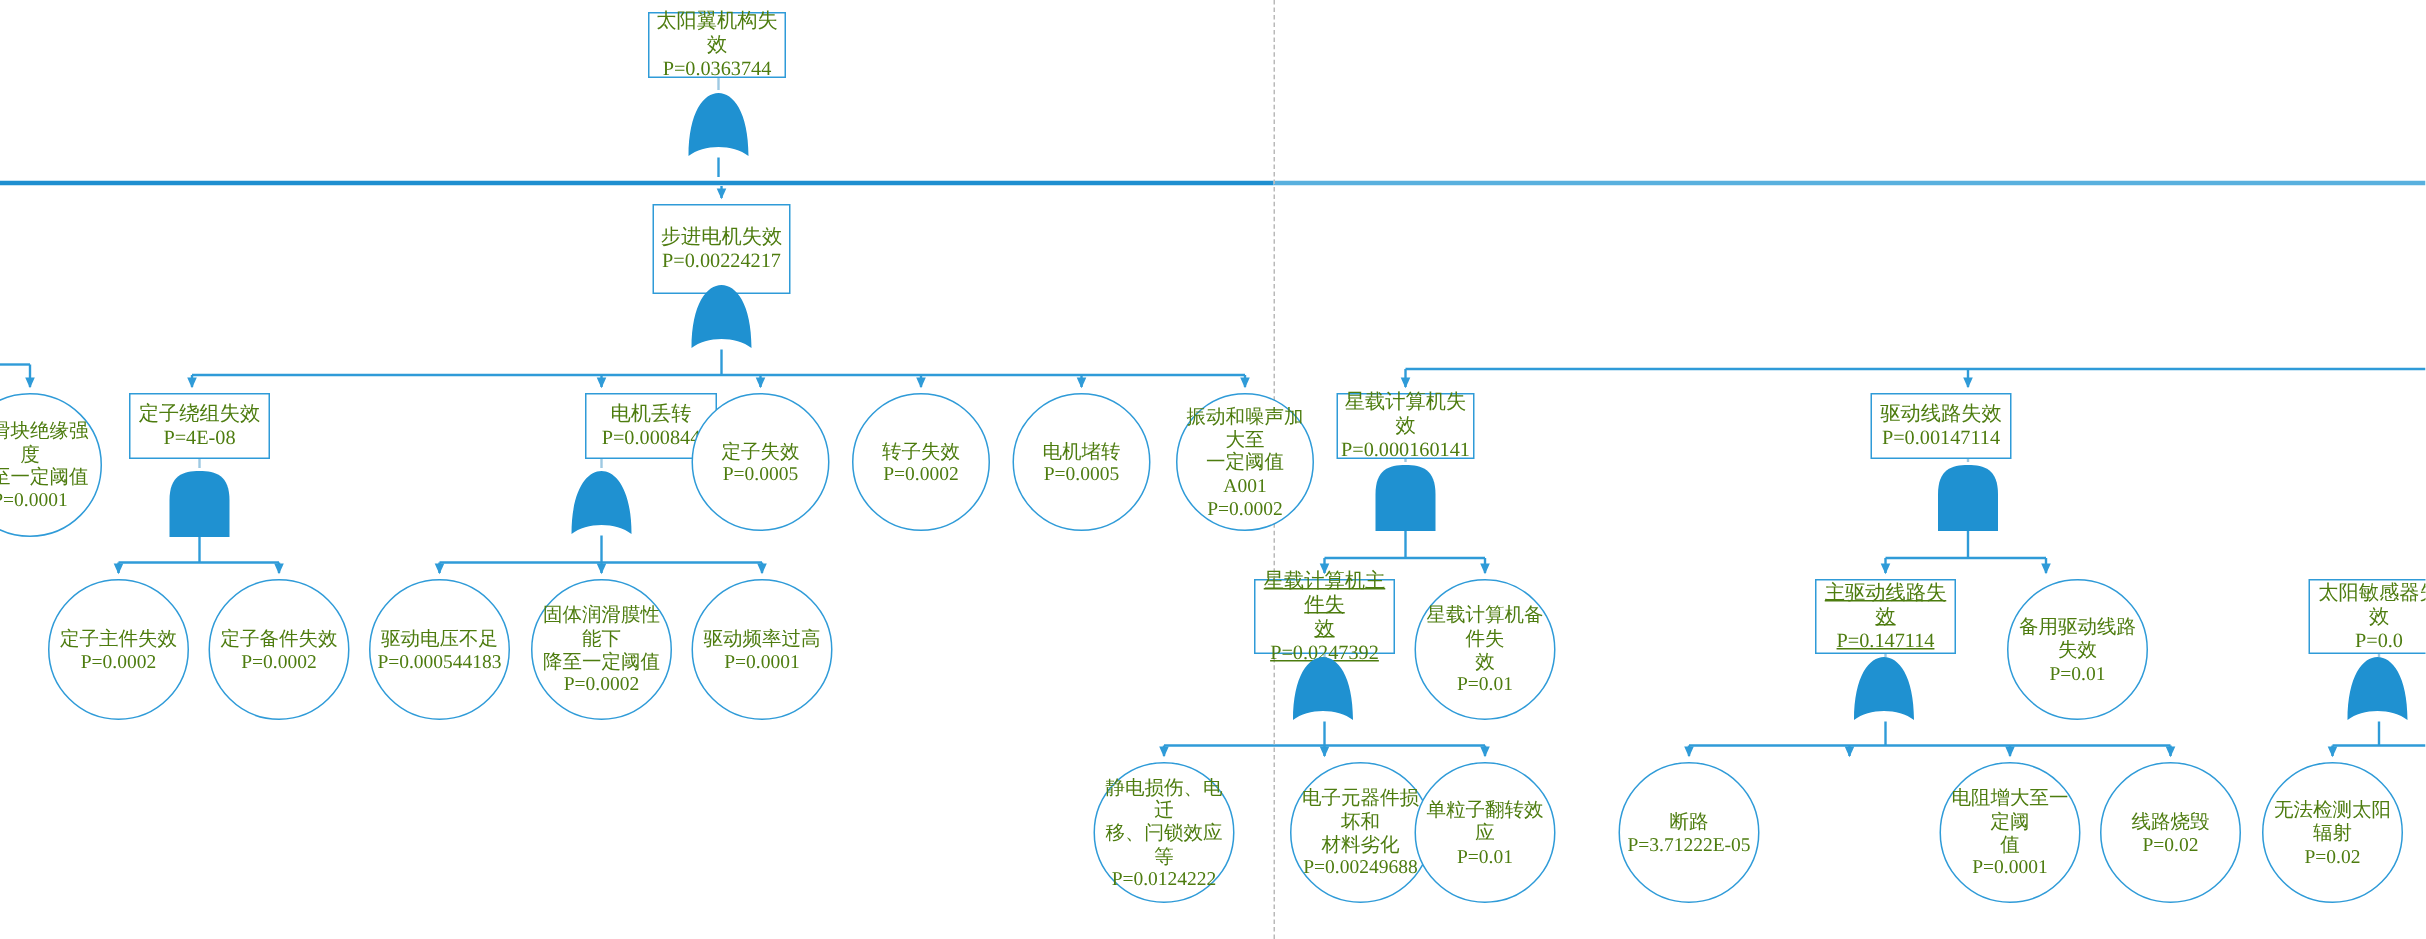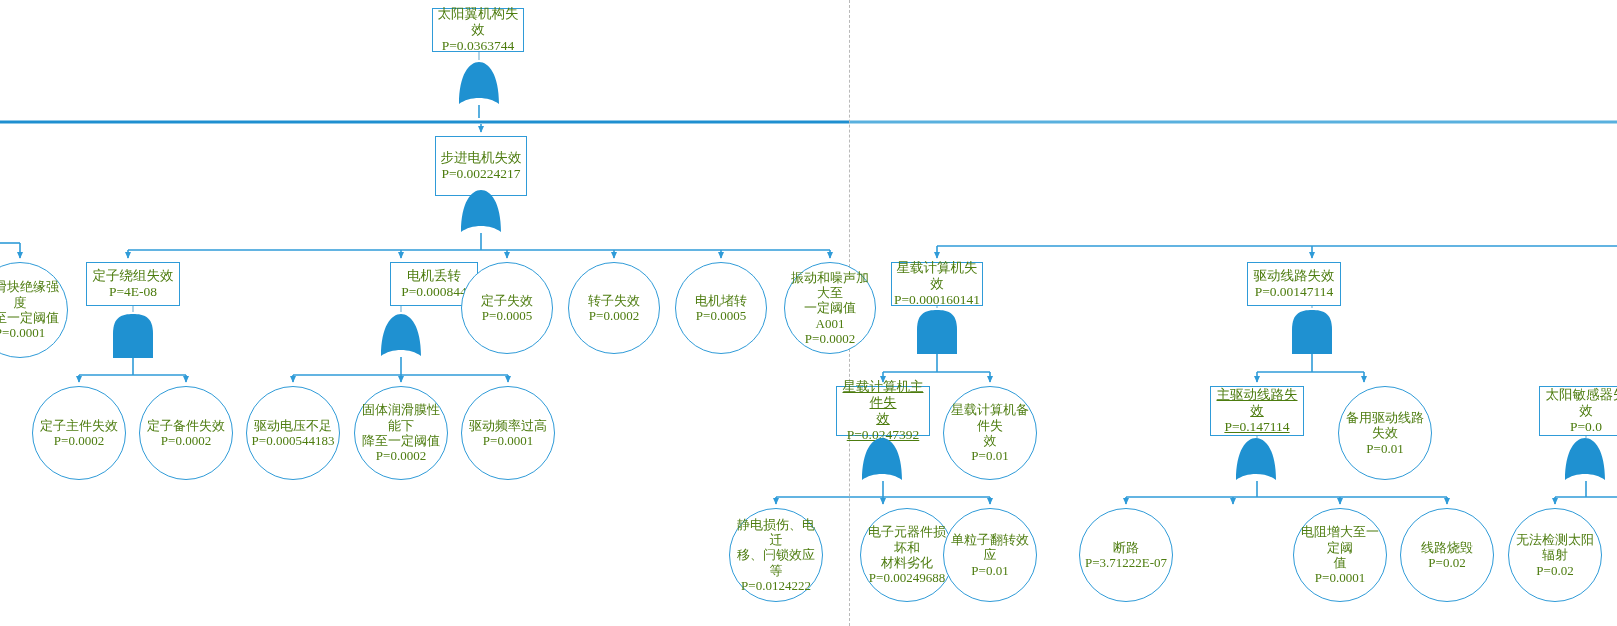--- a/index.html
+++ b/index.html
@@ -206,21 +206,21 @@
       <span class="txt lbl">电子元器件损坏和
 材料劣化
 P=0.00249688</span>
     </div>
     <div class="node circ" style="left: 943px; top: 508px; width: 94px; height: 94px; border-color: rgb(47, 155, 216);">
       <span class="txt lbl">单粒子翻转效应
 P=0.01</span>
     </div>
     <div class="node circ" style="left: 1079px; top: 508px; width: 94px; height: 94px; border-color: rgb(47, 155, 216);">
       <span class="txt lbl">断路
-P=3.71222E-07</span>
+P=3.71222E-05</span>
     </div>
     <div class="node circ" style="left: 1293px; top: 508px; width: 94px; height: 94px; border-color: rgb(47, 155, 216);">
       <span class="txt lbl">电阻增大至一定阈
 值
 P=0.0001</span>
     </div>
     <div class="node circ" style="left: 1400px; top: 508px; width: 94px; height: 94px; border-color: rgb(47, 155, 216);">
       <span class="txt lbl">线路烧毁
 P=0.02</span>
     </div>

